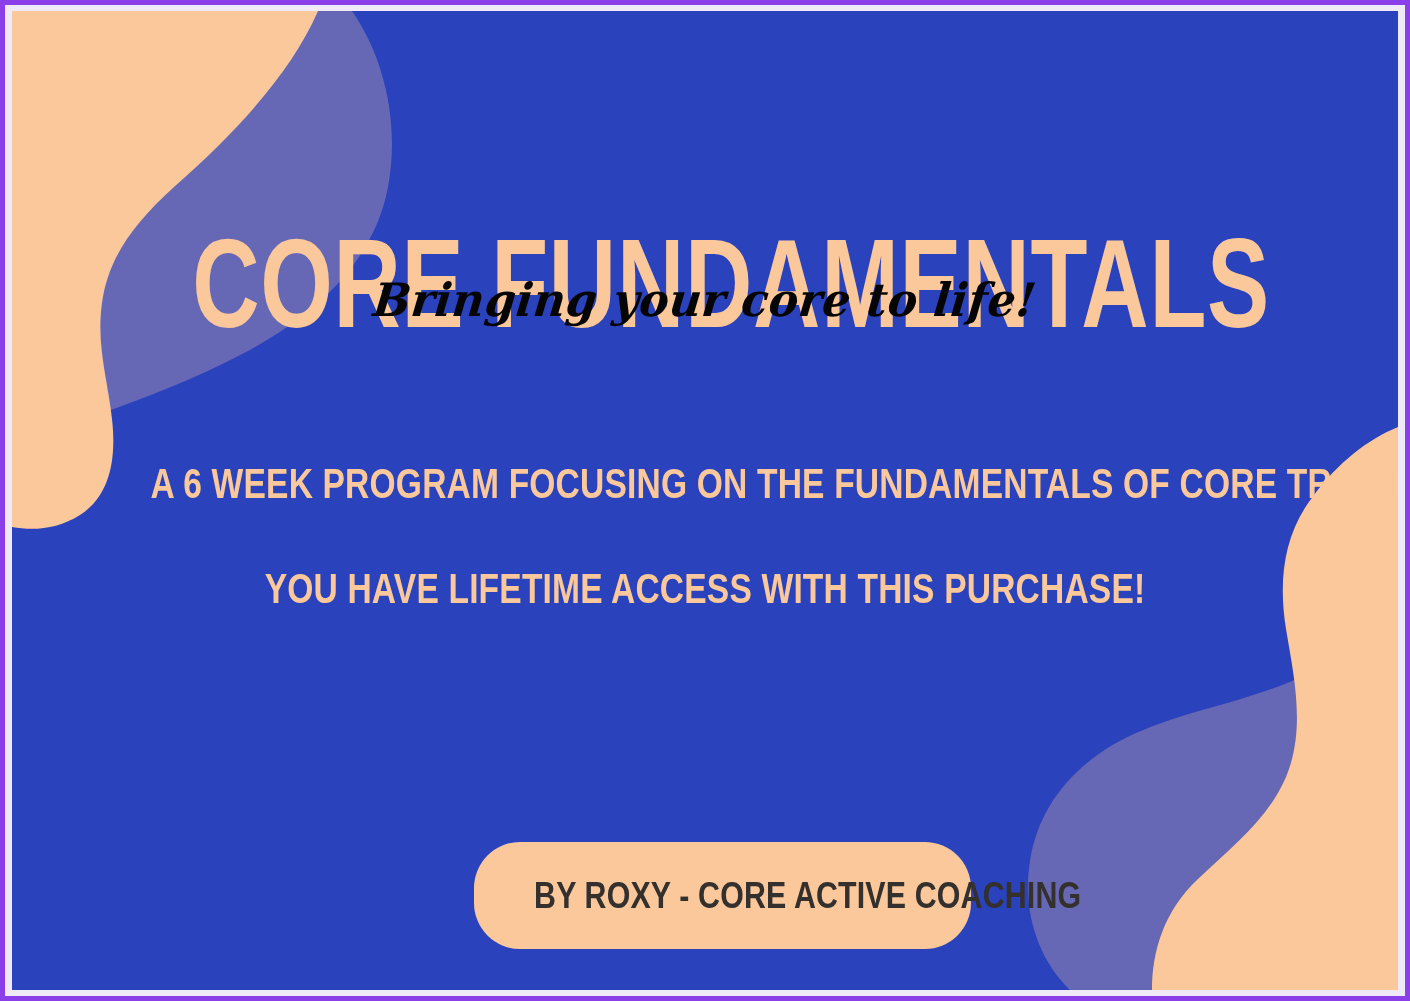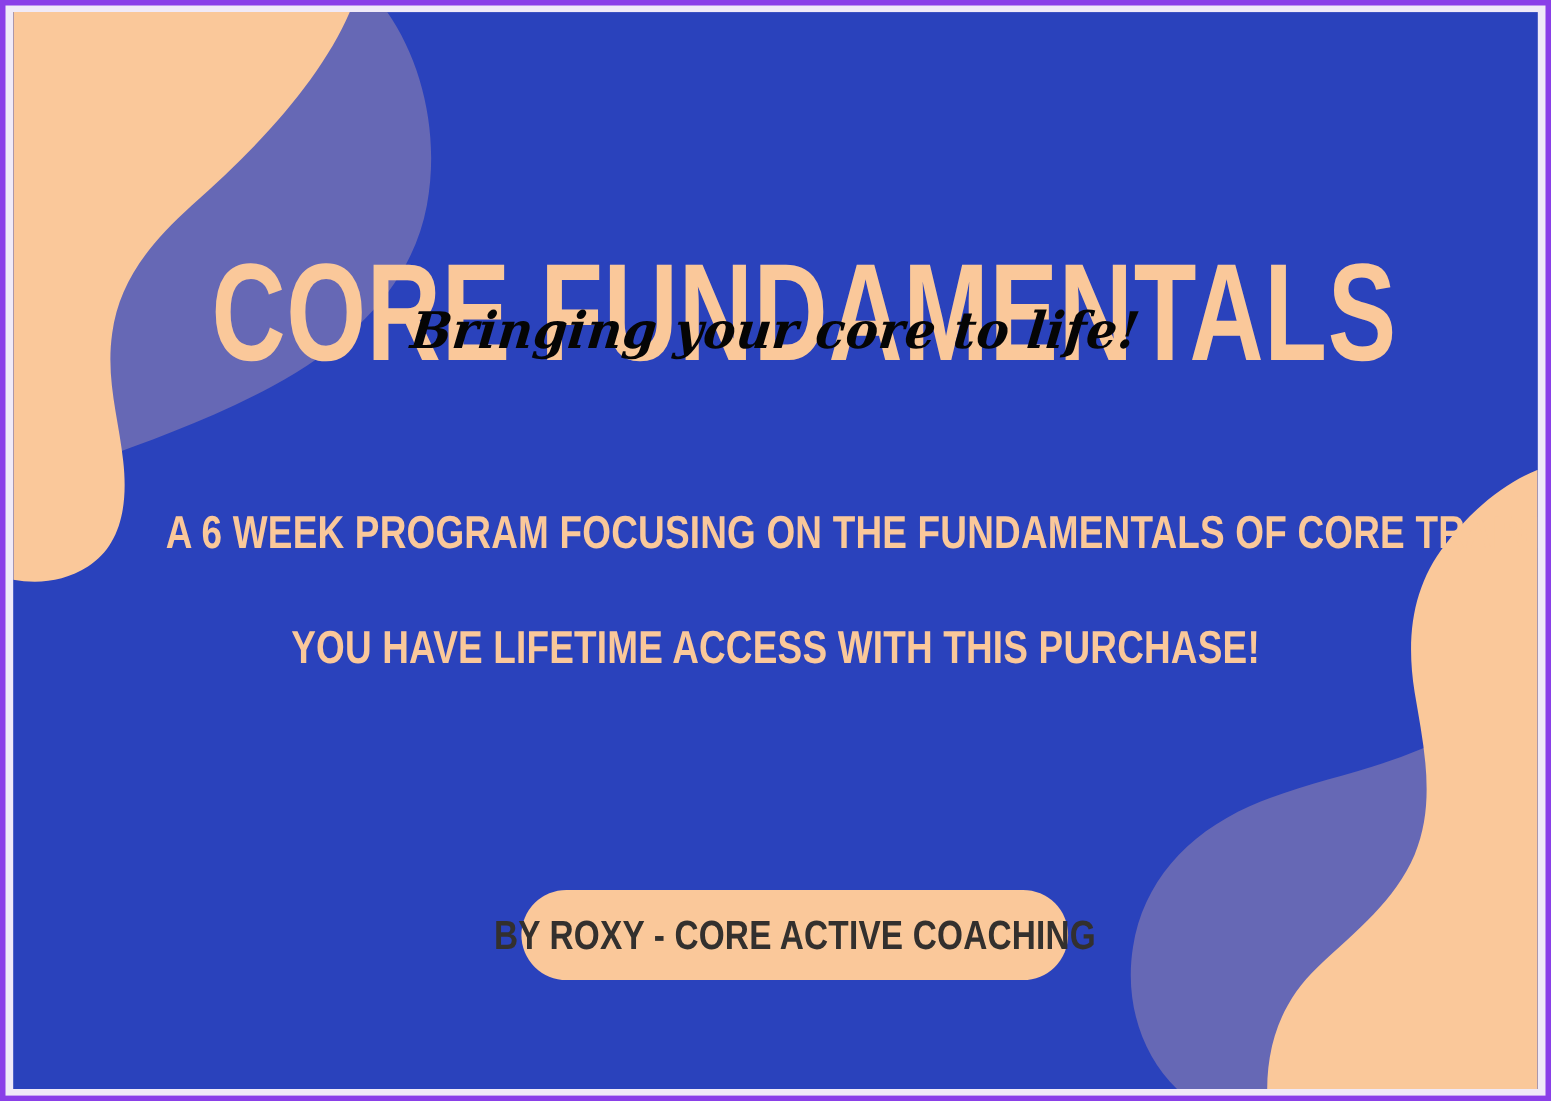--- a/index.html
+++ b/index.html
@@ -99,28 +99,27 @@
     transform: scaleX(0.80);
     white-space: nowrap;
   }
   #body-line-1 { top: 452px; }
   #body-line-2 { top: 557px; }
 
   
   .pill {
     position: absolute;
     left: 462px;
-    top: 798px;
+    top: 831px;
     width: 497px;
-    height: 82px;
+    height: 107px;
     background: #FAC89A;
     border-radius: 46px;
     display: flex;
     align-items: center;
-    justify-content: center;
     border: none;
     padding: 0;
     cursor: pointer;
   }
   .pill-label {
     color: #33302E;
     font-family: "Liberation Sans Narrow", "Liberation Sans", sans-serif;
     font-weight: 700;
     font-size: 37px;
     line-height: 1.0;

